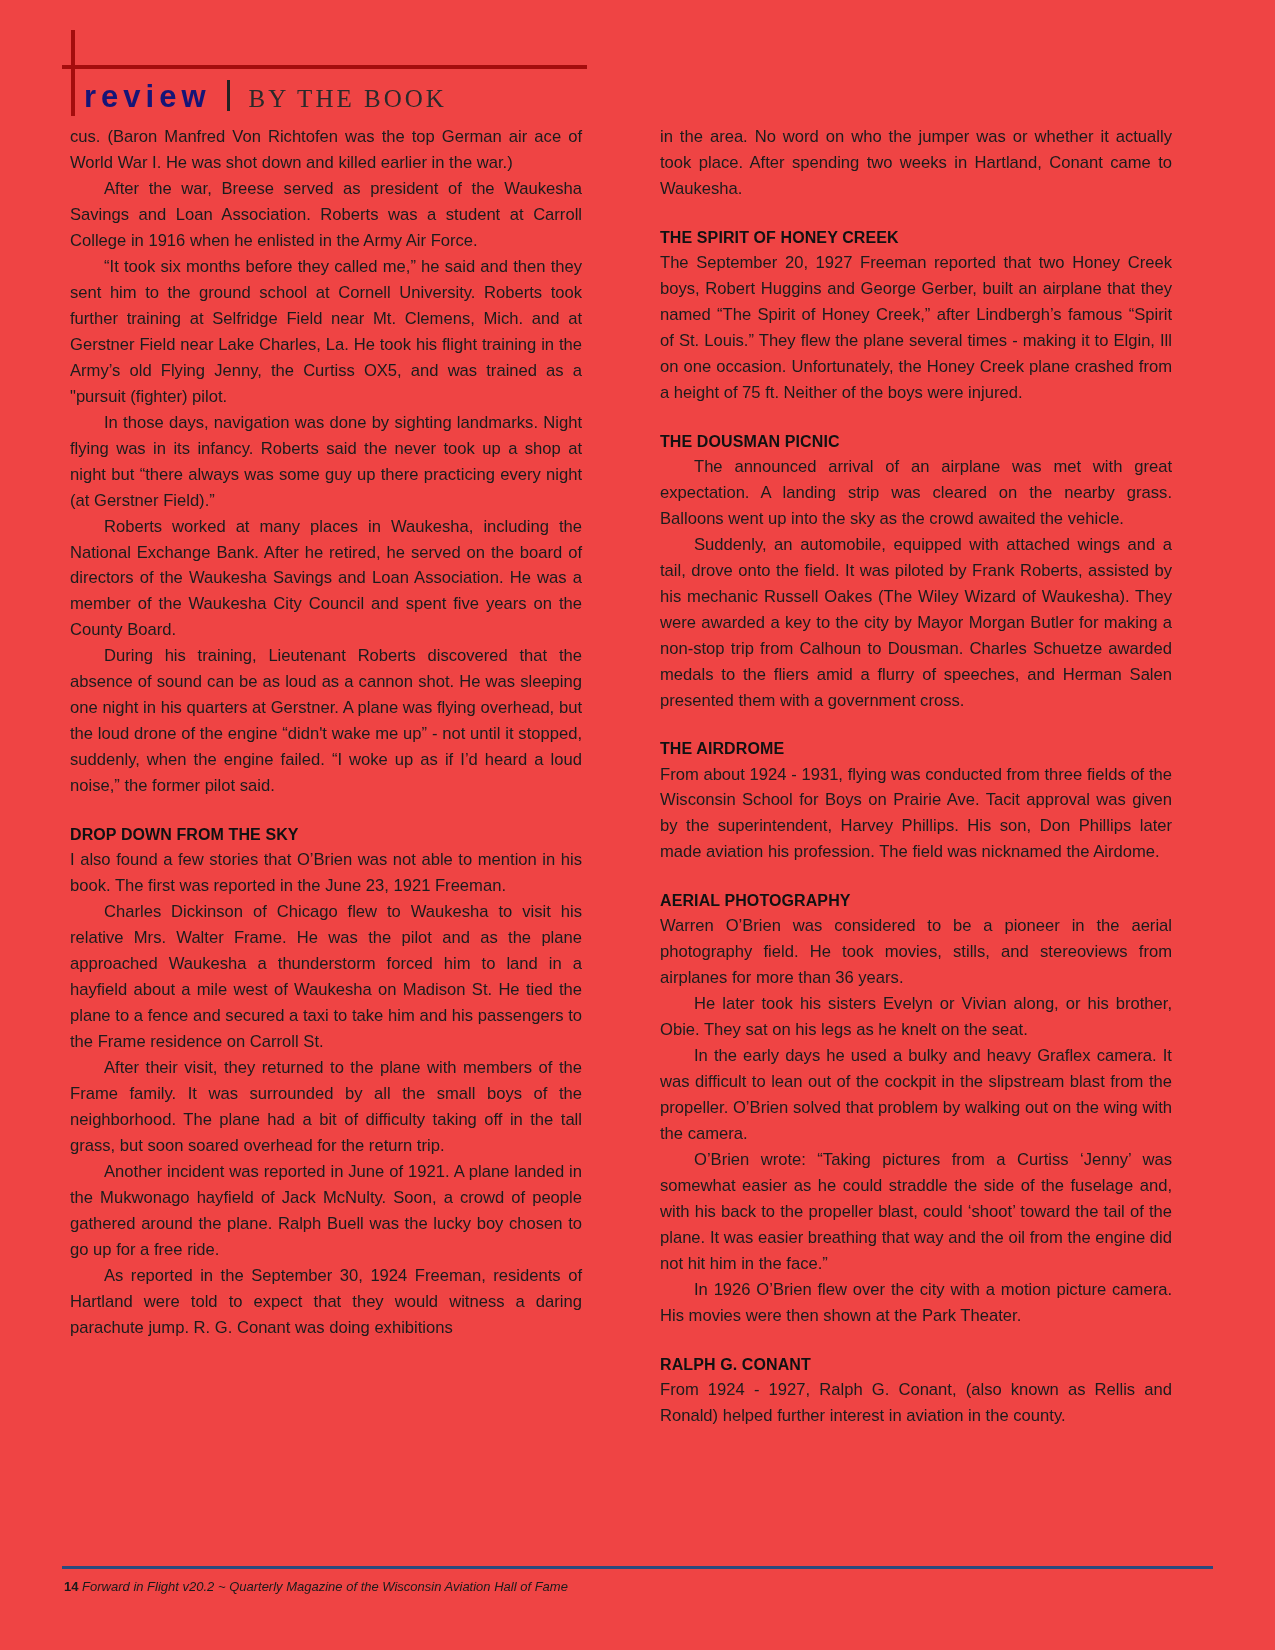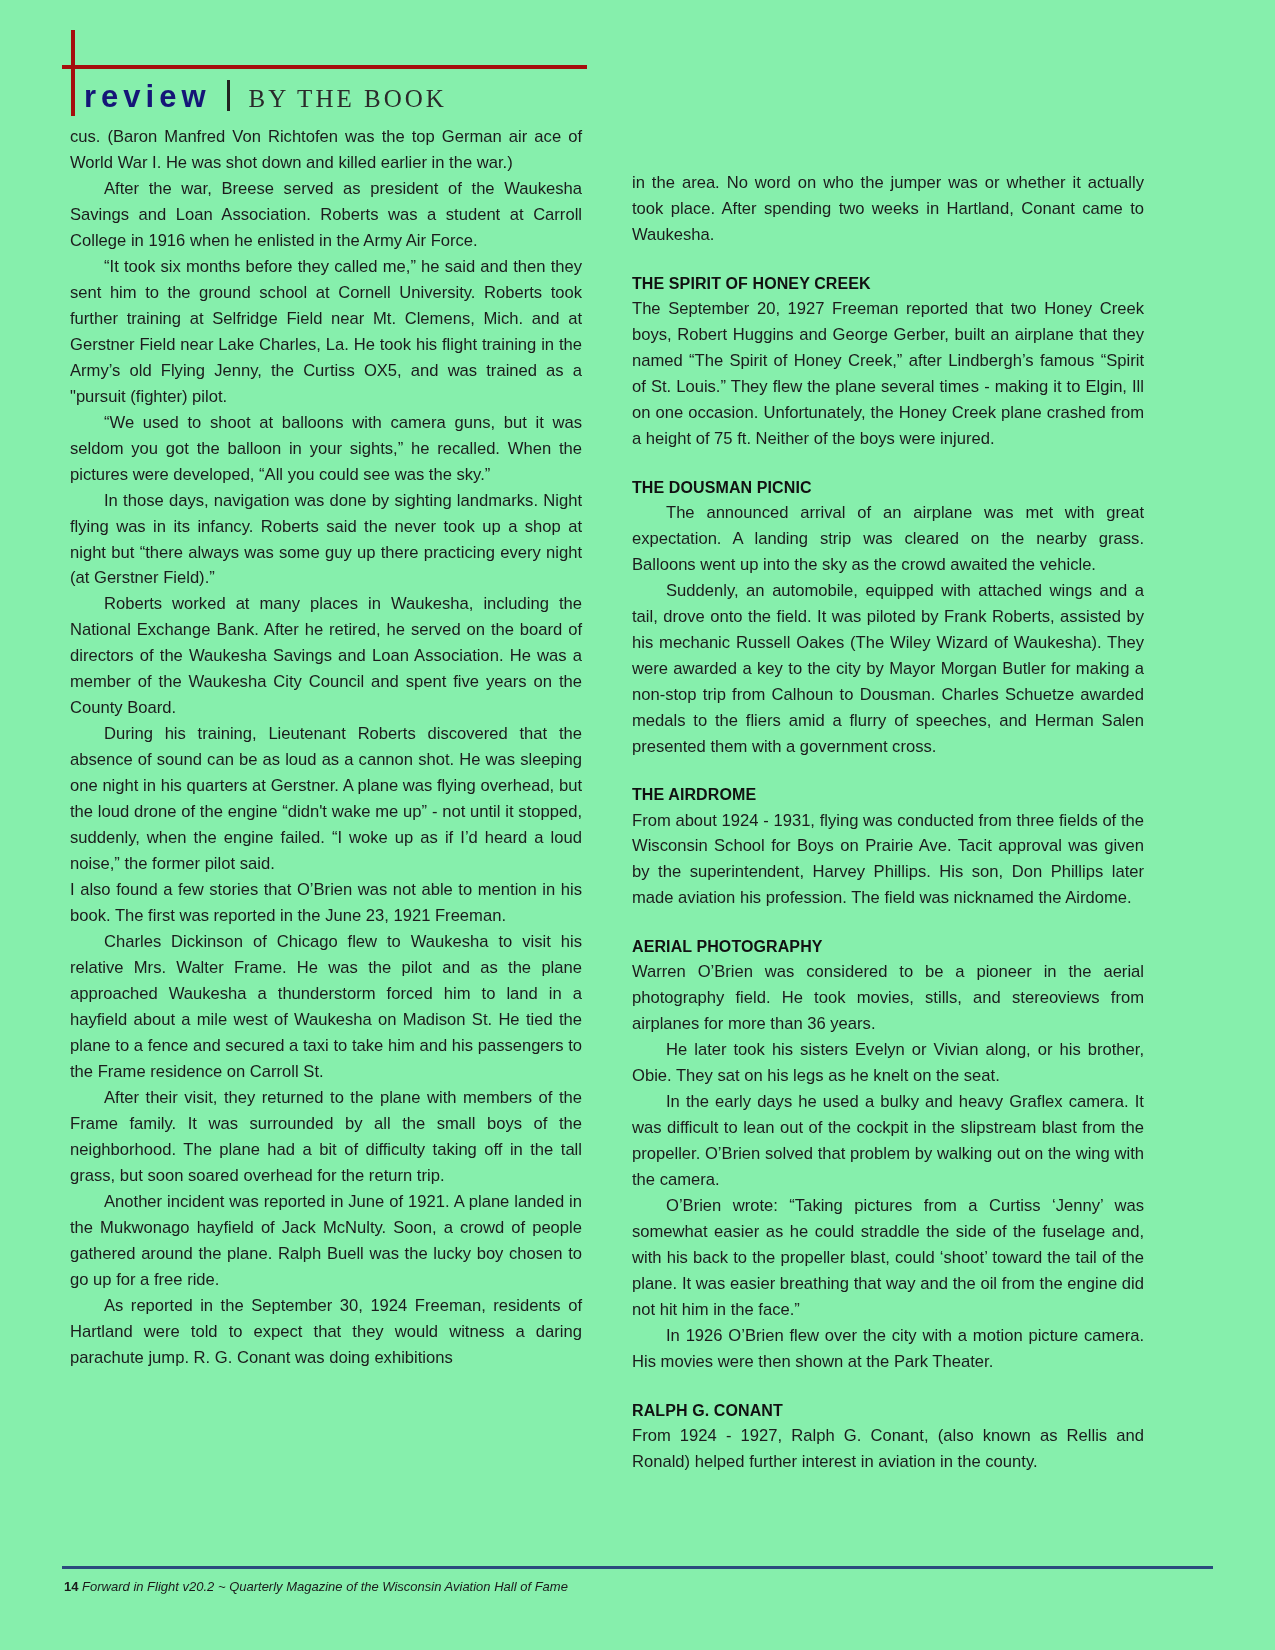--- a/index.html
+++ b/index.html
@@ -8,21 +8,21 @@
     background: #ffffff;
   }
   body {
     font-family: "Liberation Sans", sans-serif;
     color: #1a1a1a;
   }
   .page {
     position: relative;
     width: 1275px;
     height: 1650px;
-    background: #86efac;
+    background: #ef4444;
     box-sizing: border-box;
     overflow: hidden;
   }
 
   
   .masthead {
     position: absolute;
     left: 62px;
     top: 30px;
     width: 530px;
@@ -81,21 +81,21 @@
     top: 124px;
     width: 512px;
     font-size: 16.6px;
     line-height: 1.565;
     text-align: justify;
     text-justify: inter-word;
     color: #1c1c1c;
     hyphens: none;
   }
   .col-left  { left: 70px; }
-  .col-right { left: 632px; margin-top: 46px; }
+  .col-right { left: 660px; }
 
   .col p {
     margin: 0;
   }
   .col p.indent {
     text-indent: 34px;
   }
   .sec-head {
     margin: 0;
     font-weight: bold;
@@ -143,25 +143,25 @@
       <span class="word-review">review</span>
       <span class="divider-bar"></span>
       <span class="word-byline">BY THE BOOK</span>
     </div>
   </div>
 
   <div class="col col-left">
     <p>cus. (Baron Manfred Von Richtofen was the top German air ace of World War I. He was shot down and killed earlier in the war.)</p>
     <p class="indent">After the war, Breese served as president of the Waukesha Savings and Loan Association. Roberts was a student at Carroll College in 1916 when he enlisted in the Army Air Force.</p>
     <p class="indent">“It took six months before they called me,” he said and then they sent him to the ground school at Cornell University. Roberts took further training at Selfridge Field near Mt. Clemens, Mich. and at Gerstner Field near Lake Charles, La. He took his flight training in the Army’s old Flying Jenny, the Curtiss OX5, and was trained as a "pursuit (fighter) pilot.</p>
-    <p class="indent">“We used to shoot at balloons with camera guns, but it was seldom you got the balloon in your sights,” he recalled. When the pictures were developed, “All you could see was the sky.”</p>
     <p class="indent">In those days, navigation was done by sighting landmarks. Night flying was in its infancy. Roberts said the never took up a shop at night but “there always was some guy up there practicing every night (at Gerstner Field).”</p>
     <p class="indent">Roberts worked at many places in Waukesha,  including the National Exchange Bank. After he retired, he served on the board of directors of the Waukesha Savings and Loan Association. He was a member of the Waukesha City Council and spent five years on the County Board.</p>
     <p class="indent">During his training, Lieutenant Roberts discovered that the absence of sound can be as loud as a cannon shot. He was sleeping one night in his quarters at Gerstner. A plane was flying overhead, but the loud drone of the engine “didn't wake me up” - not until it stopped, suddenly, when the engine failed.  “I woke up as if I’d heard a loud noise,” the former pilot said.</p>
 
+    <h3 class="sec-head">DROP DOWN FROM THE SKY</h3>
     <p>I also found a few stories that O’Brien was not able to mention in his book. The first was reported in the June 23, 1921 Freeman.</p>
     <p class="indent">Charles Dickinson of Chicago flew to Waukesha to visit his relative Mrs. Walter Frame. He was the pilot and as the plane approached Waukesha a thunderstorm forced him to land in a hayfield about a mile west of Waukesha on Madison St. He tied the plane to a fence and secured a taxi to take him and his passengers to the Frame residence on Carroll St.</p>
     <p class="indent">After their visit, they returned to the plane with  members of the Frame family. It was surrounded by all the small boys of the neighborhood. The plane had a bit of difficulty taking off in the tall grass, but soon soared overhead for the return trip.</p>
     <p class="indent">Another incident was reported in June of 1921. A plane landed in the Mukwonago hayfield of Jack McNulty. Soon, a crowd of people gathered around the plane. Ralph Buell was the lucky boy chosen to go up for a free ride.</p>
     <p class="indent">As reported in the September 30, 1924 Freeman, residents of Hartland were told to expect that they would witness a daring parachute jump. R. G. Conant was doing exhibitions</p>
   </div>
 
   <div class="col col-right">
     <p>in the area. No word on who the jumper was or whether it actually took place. After spending two weeks in Hartland, Conant came to Waukesha.</p>
 

